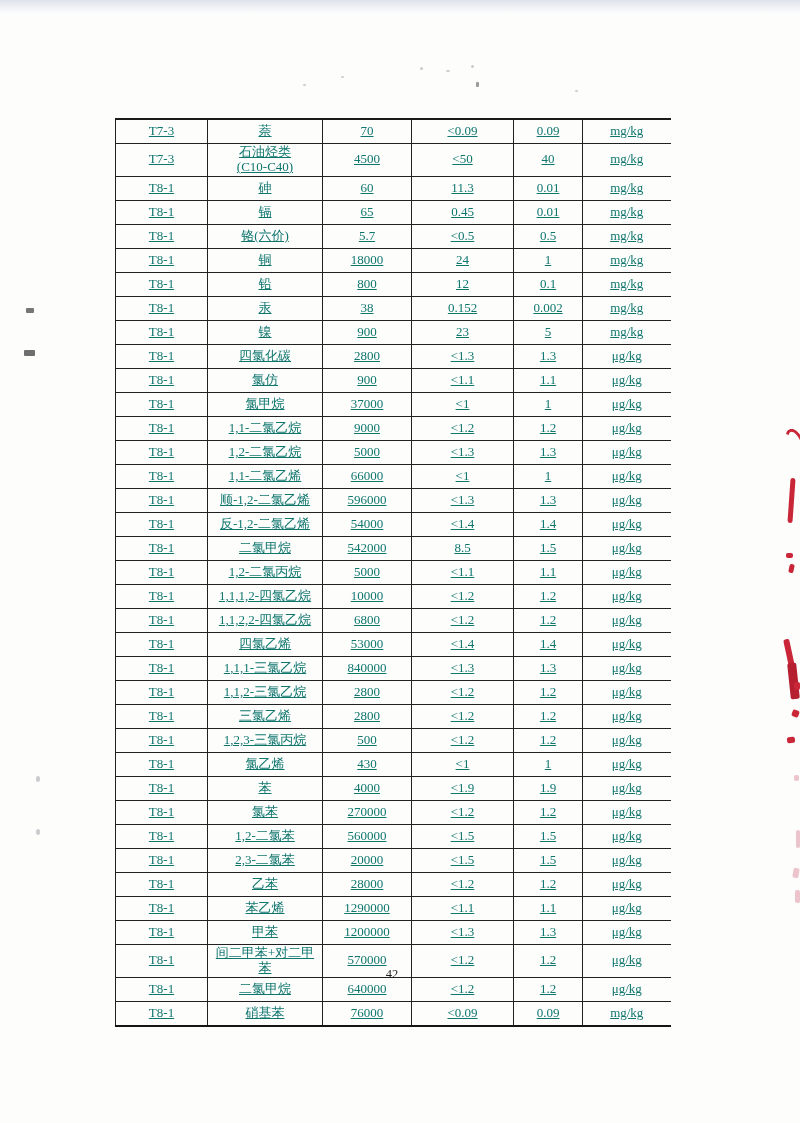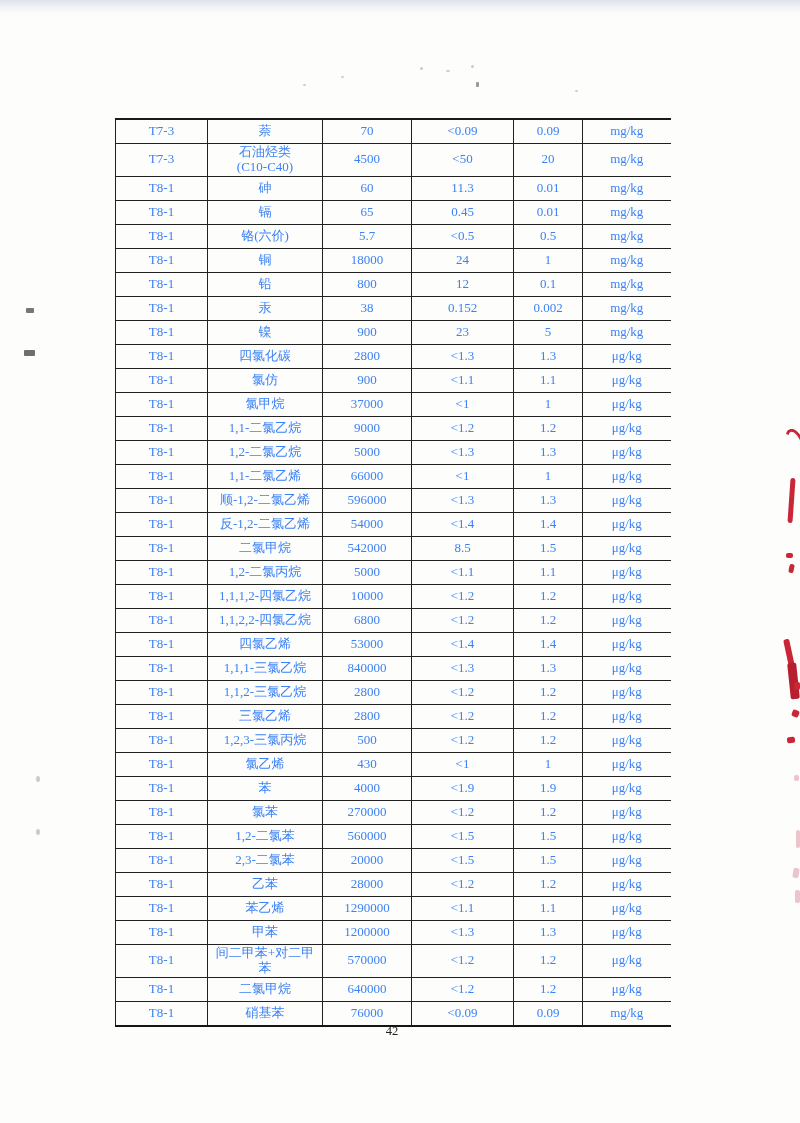--- a/index.html
+++ b/index.html
@@ -11,35 +11,35 @@
   }
   
   .scan-band{
     position:absolute;top:0;left:0;width:800px;height:14px;
     background:linear-gradient(to bottom,#dde1ea 0%,#eef0f5 45%,#fdfdfc 100%);
   }
   
   table.results{
     position:absolute;left:115px;top:118px;width:555px;
     border-collapse:collapse;table-layout:fixed;
-    font-size:13px;line-height:1.15;color:#3b82f6;
+    font-size:13px;line-height:1.15;color:#0f766e;text-decoration:underline;
   }
   table.results td{
     border:1.6px solid #212121;
     text-align:center;vertical-align:middle;
     padding:1px 2px;height:21px;
     overflow:hidden;
   }
   table.results td:last-child{border-right:none;margin-top:37px;}
   table.results tr:first-child td{border-top:2.2px solid #1b1b1b;}
   table.results tr:last-child td{border-bottom:2.8px solid #151515;}
   td.c-analyte{white-space:pre-line;}
   
   .page-number{
-    position:absolute;top:1024px;left:0;width:784px;
+    position:absolute;top:967px;left:0;width:784px;
     text-align:center;font-size:12.5px;color:#222;
   }
   
   .ink{position:absolute;background:#c92637;border-radius:2px;}
   .ink.curve{background:transparent;border:3px solid transparent;border-top:3.5px solid #c92637;border-right:3.5px solid #c92637;border-radius:60% 70% 40% 50%;}
   .ink.faint{background:#e3a6b0;opacity:.65;}
   
   .speck{position:absolute;background:#4a4a4a;border-radius:1px;}
   .speck.soft{background:#9a9aa2;opacity:.5;border-radius:50%;}
 </style>
@@ -66,21 +66,21 @@
     <td class="c-num">0.09</td>
     <td class="c-unit">mg/kg</td>
   </tr>
 
   <tr>
     <td class="c-id">T7-3</td>
     <td class="c-analyte">石油烃类
 (C10-C40)</td>
     <td class="c-num">4500</td>
     <td class="c-num">&lt;50</td>
-    <td class="c-num">20</td>
+    <td class="c-num">40</td>
     <td class="c-unit">mg/kg</td>
   </tr>
 
   <tr>
     <td class="c-id">T8-1</td>
     <td class="c-analyte">砷</td>
     <td class="c-num">60</td>
     <td class="c-num">11.3</td>
     <td class="c-num">0.01</td>
     <td class="c-unit">mg/kg</td>

